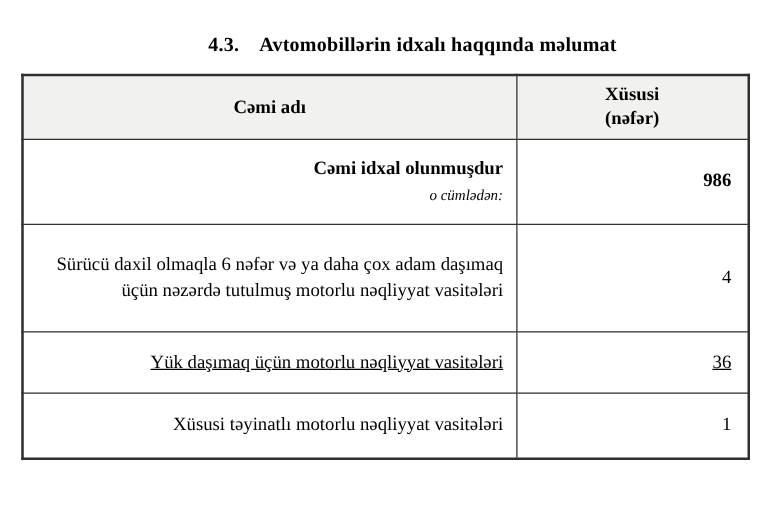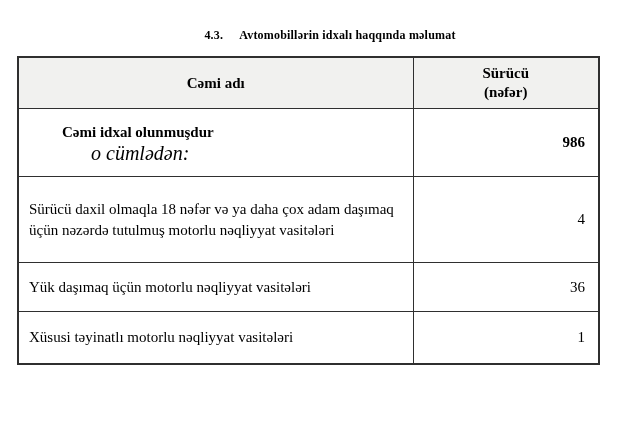--- a/index.html
+++ b/index.html
@@ -11,21 +11,21 @@
     width: 620px;
     height: 422px;
     font-family: "Liberation Serif", "DejaVu Serif", serif;
     color: #000000;
     position: relative;
     overflow: hidden;
   }
   .title {
     margin: 28px 16px 0 56px;
     text-align: center;
-    font-size: 12px;
+    font-size: 16px;
     font-weight: bold;
     letter-spacing: 0.2px;
     white-space: nowrap;
   }
   .title .sec-num {
     margin-right: 16px;
   }
   table.imports {
     border-collapse: collapse;
     table-layout: fixed;
@@ -51,69 +51,69 @@
   td.val {
     border-left: 2px solid #2f2f2f;
     text-align: right;
     padding-right: 13px;
     padding-left: 16px;
   }
   
   td.name {
     padding: 6px 10px 6px 10px;
     line-height: 21px;
-    text-align: left;
+    text-align: right;
   }
   
   .row-sum td { height: 55px; }
   .row-sum .sum-label {
     font-weight: bold;
     padding-left: 33px;
   }
   .row-sum .sum-sub {
     font-style: italic;
-    font-size: 20px;
+    font-size: 12px;
     padding-left: 62px;
   }
   .row-sum td.val { font-weight: bold; }
   .row-tall td { height: 73px; }
-  .row-short1 td { height: 36px; }
+  .row-short1 td { height: 36px; text-decoration: underline; }
   .row-short2 td { height: 39px; }
 </style>
 </head>
 <body>
 
 <div class="title">
   <span class="sec-num">4.3.</span><span>Avtomobillərin idxalı haqqında məlumat</span>
 </div>
 
 <table class="imports">
   <colgroup>
     <col style="width:395px">
     <col style="width:186px">
   </colgroup>
   <tbody>
     <tr class="hdr">
       <td>Cəmi adı</td>
       <td>
-        <div>Sürücü</div>
+        <div>Xüsusi</div>
         <div>(nəfər)</div>
       </td>
     </tr>
 
     <tr class="row-sum">
       <td class="name">
         <div class="sum-label">Cəmi idxal olunmuşdur</div>
         <div class="sum-sub">o cümlədən:</div>
       </td>
       <td class="val">986</td>
     </tr>
 
     <tr class="row-tall">
-      <td class="name">Sürücü daxil olmaqla 18 nəfər və ya daha çox adam daşımaq üçün nəzərdə tutulmuş motorlu nəqliyyat vasitələri</td>
+      <td class="name">Sürücü daxil olmaqla 6 nəfər və ya daha çox adam daşımaq üçün nəzərdə tutulmuş motorlu nəqliyyat vasitələri</td>
       <td class="val">4</td>
     </tr>
 
 
     <tr class="row-short1">
       <td class="name">Yük daşımaq üçün motorlu nəqliyyat vasitələri</td>
       <td class="val">36</td>
     </tr>
 
     <tr class="row-short2">

